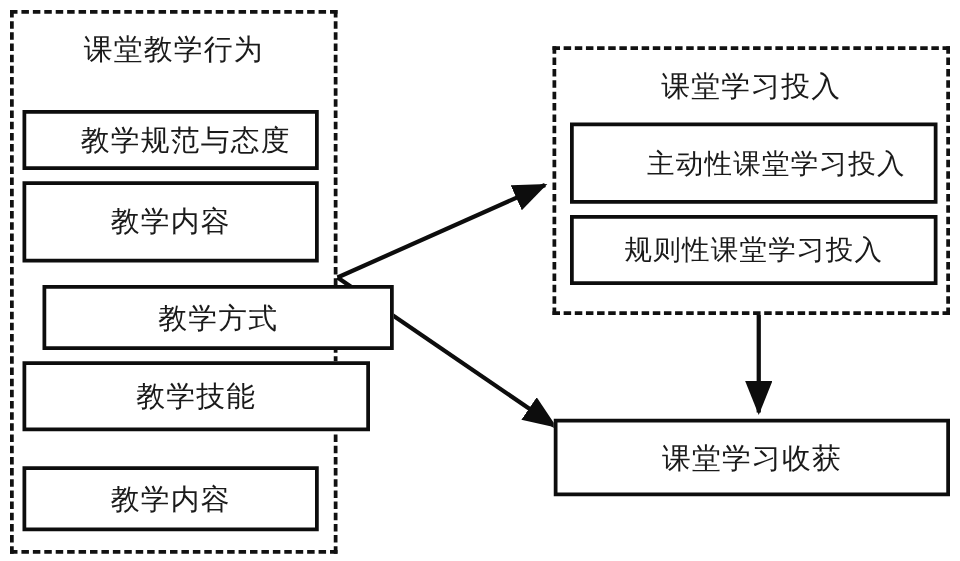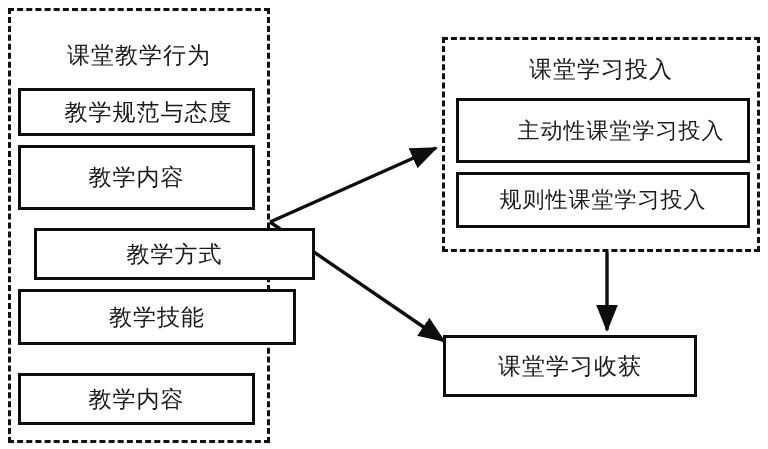--- a/index.html
+++ b/index.html
@@ -69,35 +69,35 @@
 
     <line x1="270" y1="222" x2="436" y2="148" stroke="#0d0d0d" stroke-width="3.4" marker-end="url(#arrowhead)"></line>
 
     <line x1="270" y1="222" x2="444" y2="341" stroke="#0d0d0d" stroke-width="3.4" marker-end="url(#arrowhead)"></line>
 
     <line x1="607" y1="252" x2="607" y2="330" stroke="#0d0d0d" stroke-width="3.4" marker-end="url(#arrowhead)"></line>
   </svg>
 
   <div class="dashed-group" style="left:8px; top:8px; width:262px; height:435px;"></div>
 
-  <div class="group-title" style="left:8px; top:28px; width:262px;margin-top:16px;">课堂教学行为</div>
+  <div class="group-title" style="left:8px; top:28px; width:262px;">课堂教学行为</div>
 
   <div class="node-box" style="left:18px; top:88px; width:237px; height:48px;padding-left:24px;">教学规范与态度</div>
 
   <div class="node-box" style="left:18px; top:145px; width:237px; height:65px;">教学内容</div>
 
   <div class="node-box" style="left:34px; top:228px; width:281px; height:52px;">教学方式</div>
 
   <div class="node-box" style="left:18px; top:289px; width:278px; height:56px;text-align:right;">教学技能</div>
 
   <div class="node-box" style="left:18px; top:373px; width:237px; height:52px;">教学内容</div>
 
   <div class="dashed-group" style="left:442px; top:37px; width:318px; height:215px;"></div>
 
   <div class="group-title" style="left:442px; top:58px; width:318px;">课堂学习投入</div>
 
   <div class="node-box small-text" style="left:456px; top:98px; width:294px; height:65px;padding-left:36px;">主动性课堂学习投入</div>
 
   <div class="node-box small-text" style="left:456px; top:172px; width:294px; height:56px;">规则性课堂学习投入</div>
 
-  <div class="node-box" style="left:443px; top:335px; width:254px; height:62px;">课堂学习收获</div>
+  <div class="node-box" style="left:443px; top:335px; width:317px; height:62px;">课堂学习收获</div>
 
 </div>
 
 </body></html>

